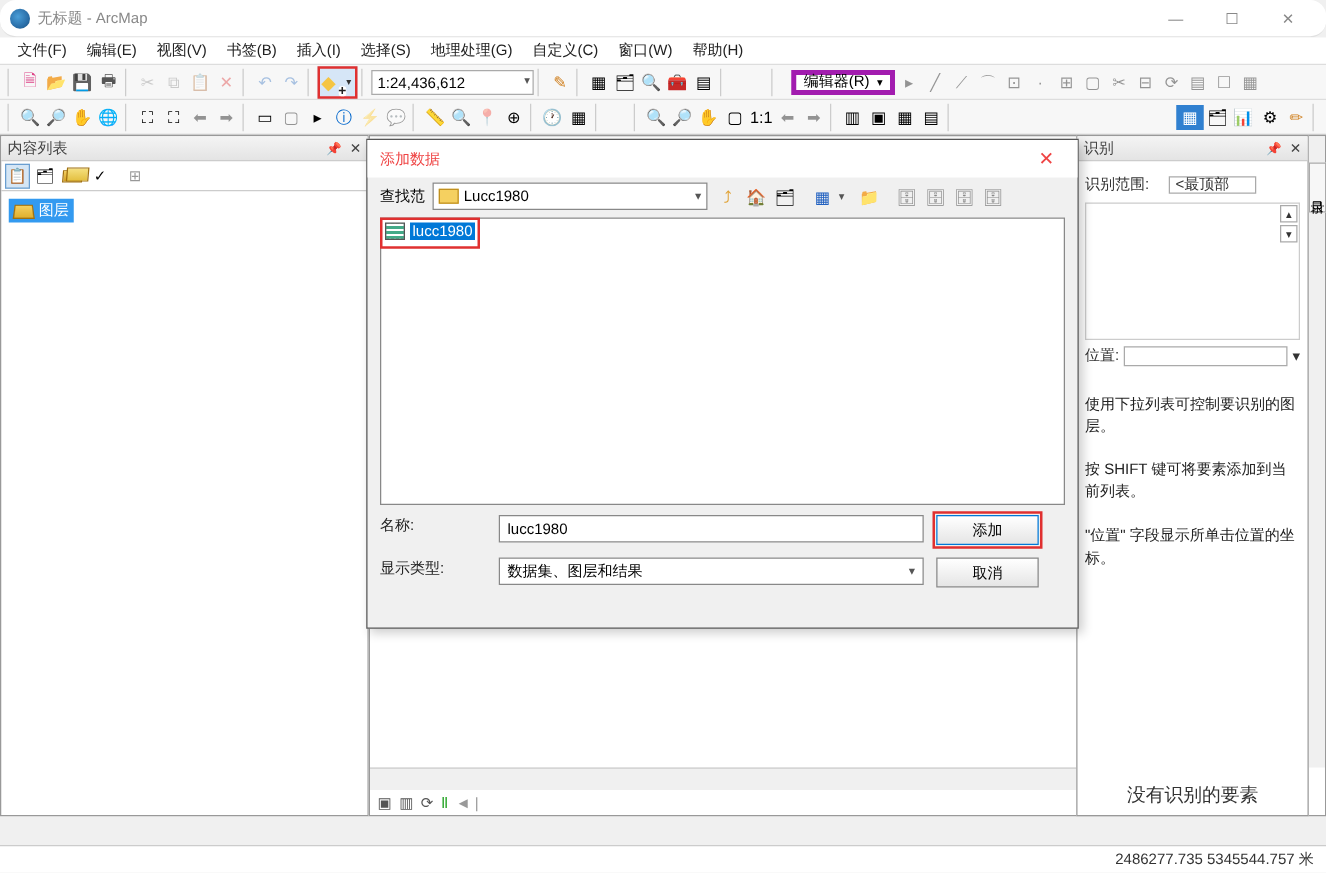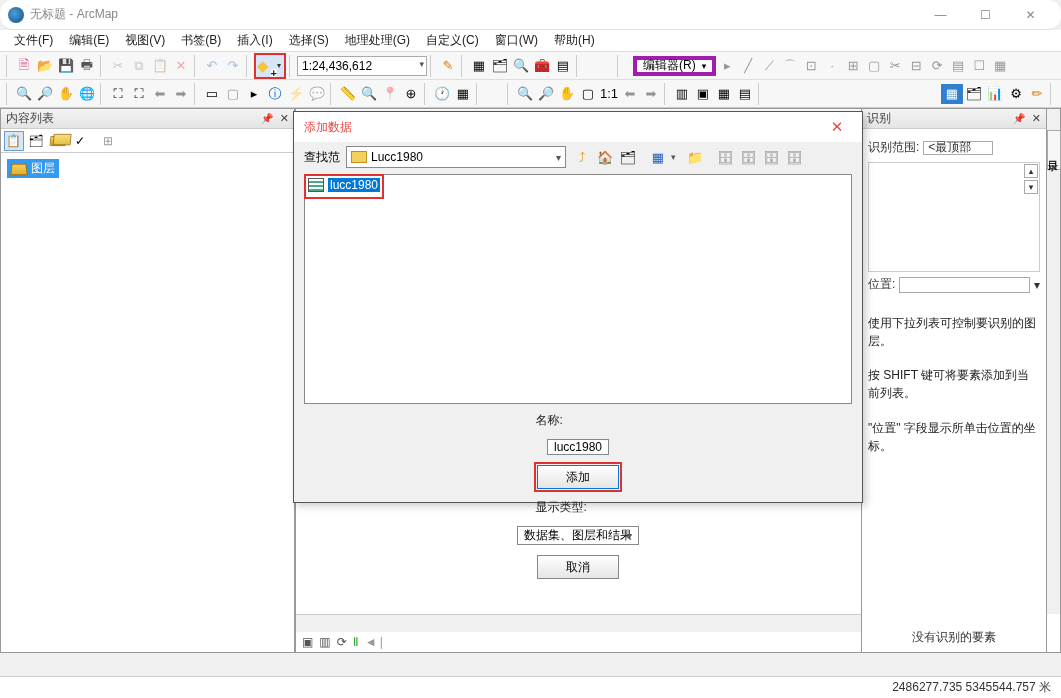--- a/index.html
+++ b/index.html
@@ -48,28 +48,28 @@
 .map-area { position:absolute; left:295px; top:108px; right:0; height:545px; background:#fff; border:1px solid #999; }
 .map-scrolls { position:absolute; left:0; right:16px; bottom:20px; height:18px; background:#f0f0f0; border-top:1px solid #ccc; }
 .map-vscroll { position:absolute; right:0; top:0; bottom:38px; width:16px; background:#f0f0f0; border-left:1px solid #ccc; }
 .map-bottom-tools { position:absolute; left:0; bottom:0; height:20px; display:flex; align-items:center; gap:6px; padding:0 6px; font-size:11px; color:#555; }
 
 
 .identify-panel { position:absolute; right:14px; top:108px; width:186px; height:545px; background:#fff; border:1px solid #999; }
 .id-header { height:20px; background:linear-gradient(#f4f4f4,#e4e4e4); border-bottom:1px solid #ccc; display:flex; align-items:center; padding:0 5px; font-size:11px; color:#444; }
 .id-header .spacer { flex:1; }
 .id-body { padding:6px; font-size:11px; color:#333; }
-.id-range-row { display:flex; align-items:center; gap:4px; margin-bottom:6px; margin-top:4px;text-align:center; }
+.id-range-row { display:flex; align-items:center; gap:16px; margin-bottom:6px; margin-top:4px;text-align:center; }
 .id-range-sel { border:1px solid #aaa; height:14px; width:70px; display:flex; align-items:center; padding:0 4px; background:#fff; font-size:11px; }
 .id-tree { border:1px solid #ccc; height:110px; margin-bottom:4px; background:#fff; position:relative; }
 .id-tree .sb-btn { position:absolute; top:1px; right:1px; width:14px; height:14px; border:1px solid #aaa; font-size:9px; display:flex; align-items:center; justify-content:center; }
 .id-loc-row { display:flex; align-items:center; gap:4px; margin:4px 0; }
 .id-loc-box { border:1px solid #aaa; height:16px; flex:1; background:#fff; }
 .id-help { font-size:11px; line-height:1.5; color:#222; }
-.id-noresult { position:absolute; bottom:6px; left:6px; right:6px; text-align:center; color:#333; font-size:12px; }
+.id-noresult { position:absolute; bottom:6px; left:6px; right:6px; text-align:center; color:#333; font-size:15px; }
 
 
 .right-tab { position:absolute; right:0; top:130px; width:14px; height:40px; background:#f7f7f7; border:1px solid #aaa; writing-mode:vertical-rl; text-align:center; font-size:11px; padding-top:4px; }
 
 
 .statusbar { position:absolute; left:0; right:0; bottom:0; height:22px; background:#fff; border-top:1px solid #ccc; display:flex; align-items:center; justify-content:flex-end; padding:0 10px; font-size:11px; color:#333; }
 
 
 .dialog { position:absolute; left:293px; top:111px; width:570px; height:392px; background:#f0f0f0; border:1px solid #555; box-shadow:3px 3px 8px rgba(0,0,0,0.2); }
 .dlg-title { height:30px; background:#fff; display:flex; align-items:center; padding:0 10px; font-size:13px; color:#ef4444; }
@@ -80,21 +80,21 @@
 .dlg-folder-sel .folder-ic { width:16px; height:12px; background:#f5d060; border:1px solid #c09020; margin-right:4px; }
 .dlg-folder-sel .dd { position:absolute; right:4px; color:#555; font-size:10px; }
 .dlg-nav-icons { display:flex; gap:3px; }
 .dlg-nav-icons .ni { width:20px; height:20px; display:flex; align-items:center; justify-content:center; font-size:13px; }
 .dlg-list { margin:2px 10px 8px 10px; height:230px; background:#fff; border:1px solid #888; padding:3px; }
 .dlg-list-item { display:inline-flex; align-items:center; gap:4px; }
 .dlg-list-item .raster-ic { width:16px; height:14px; background:repeating-linear-gradient(0deg,#4a8 0 2px,#fff 2px 4px),repeating-linear-gradient(90deg,#4a8 0 2px,#fff 2px 4px); border:1px solid #555; }
 .dlg-list-item .sel { background:#0078d7; color:#fff; padding:0 2px; }
 .hl-red2 { border:2px solid #e03030; padding:2px; display:inline-block; margin:-4px; }
 .dlg-fields { padding:0 10px; }
-.dlg-row { display:flex; align-items:center; gap:10px; margin-bottom:10px;flex-direction:column; }
+.dlg-row { display:flex; gap:10px; margin-bottom:10px; }
 .dlg-label { width:85px; color:#222; }
 .dlg-input { flex:1; height:22px; border:1px solid #888; background:#fff; padding:0 6px; display:flex; align-items:center; max-width:340px; }
 .dlg-btn { width:82px; height:24px; border:1px solid #888; background:linear-gradient(#fff,#e5e5e5); display:flex; align-items:center; justify-content:center; }
 .dlg-btn.primary-hl { outline:2px solid #e03030; outline-offset:1px; border:1px solid #0078d7; }
 .dlg-select { flex:1; height:22px; border:1px solid #888; background:#fff; padding:0 6px; display:flex; align-items:center; max-width:340px; position:relative; }
 .dlg-select .dd { position:absolute; right:6px; color:#555; font-size:10px; }
 
 .ic-doc { color:#d48; }
 .ic-open { color:#e8a030; }
 .ic-save { color:#4060c0; }

